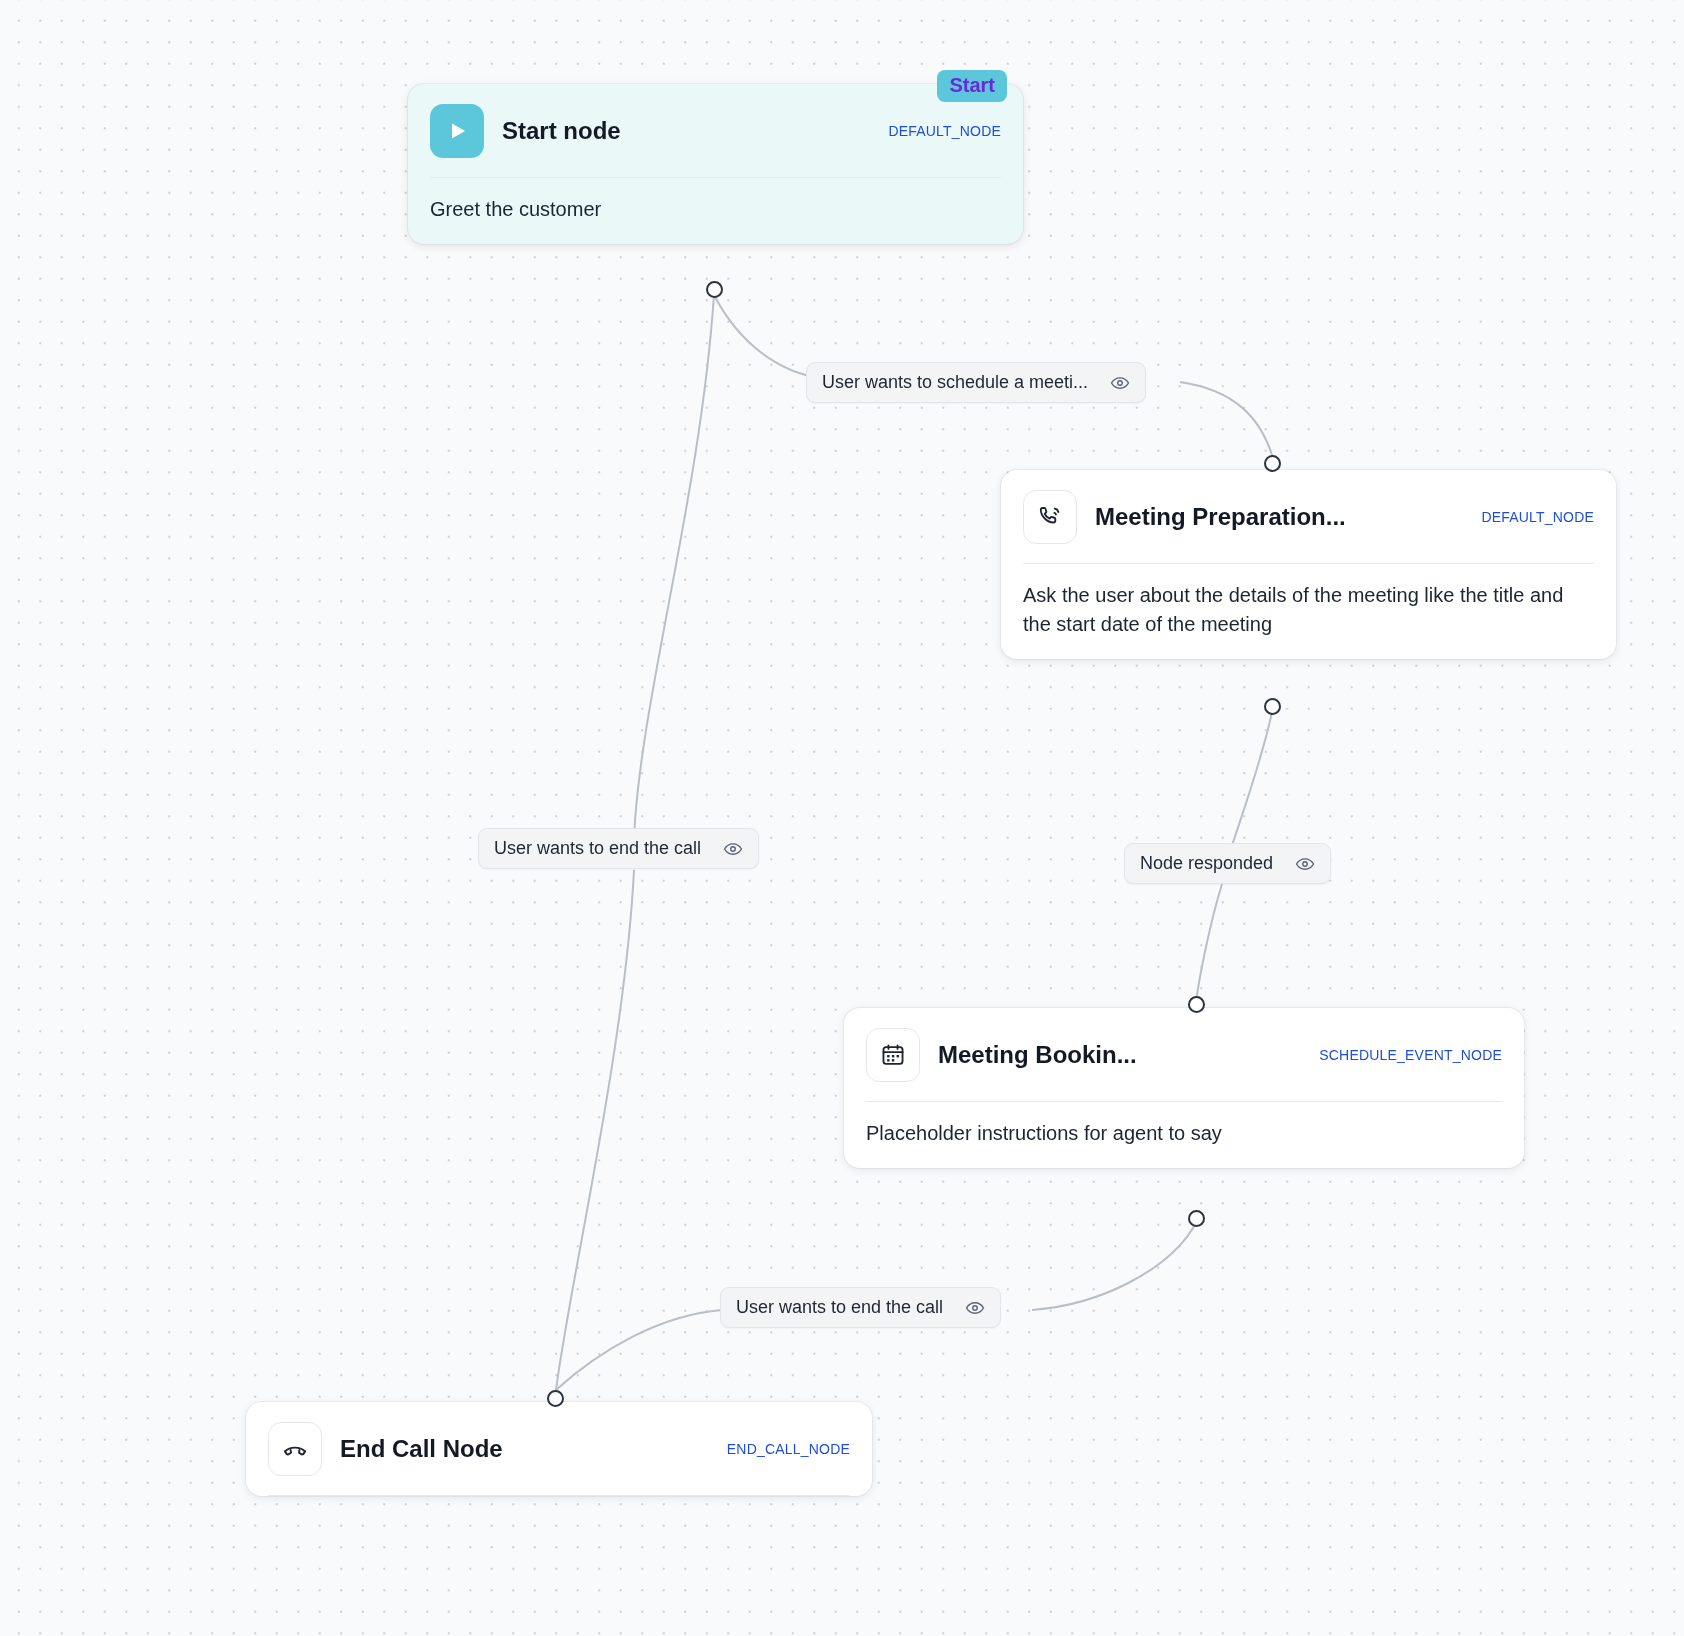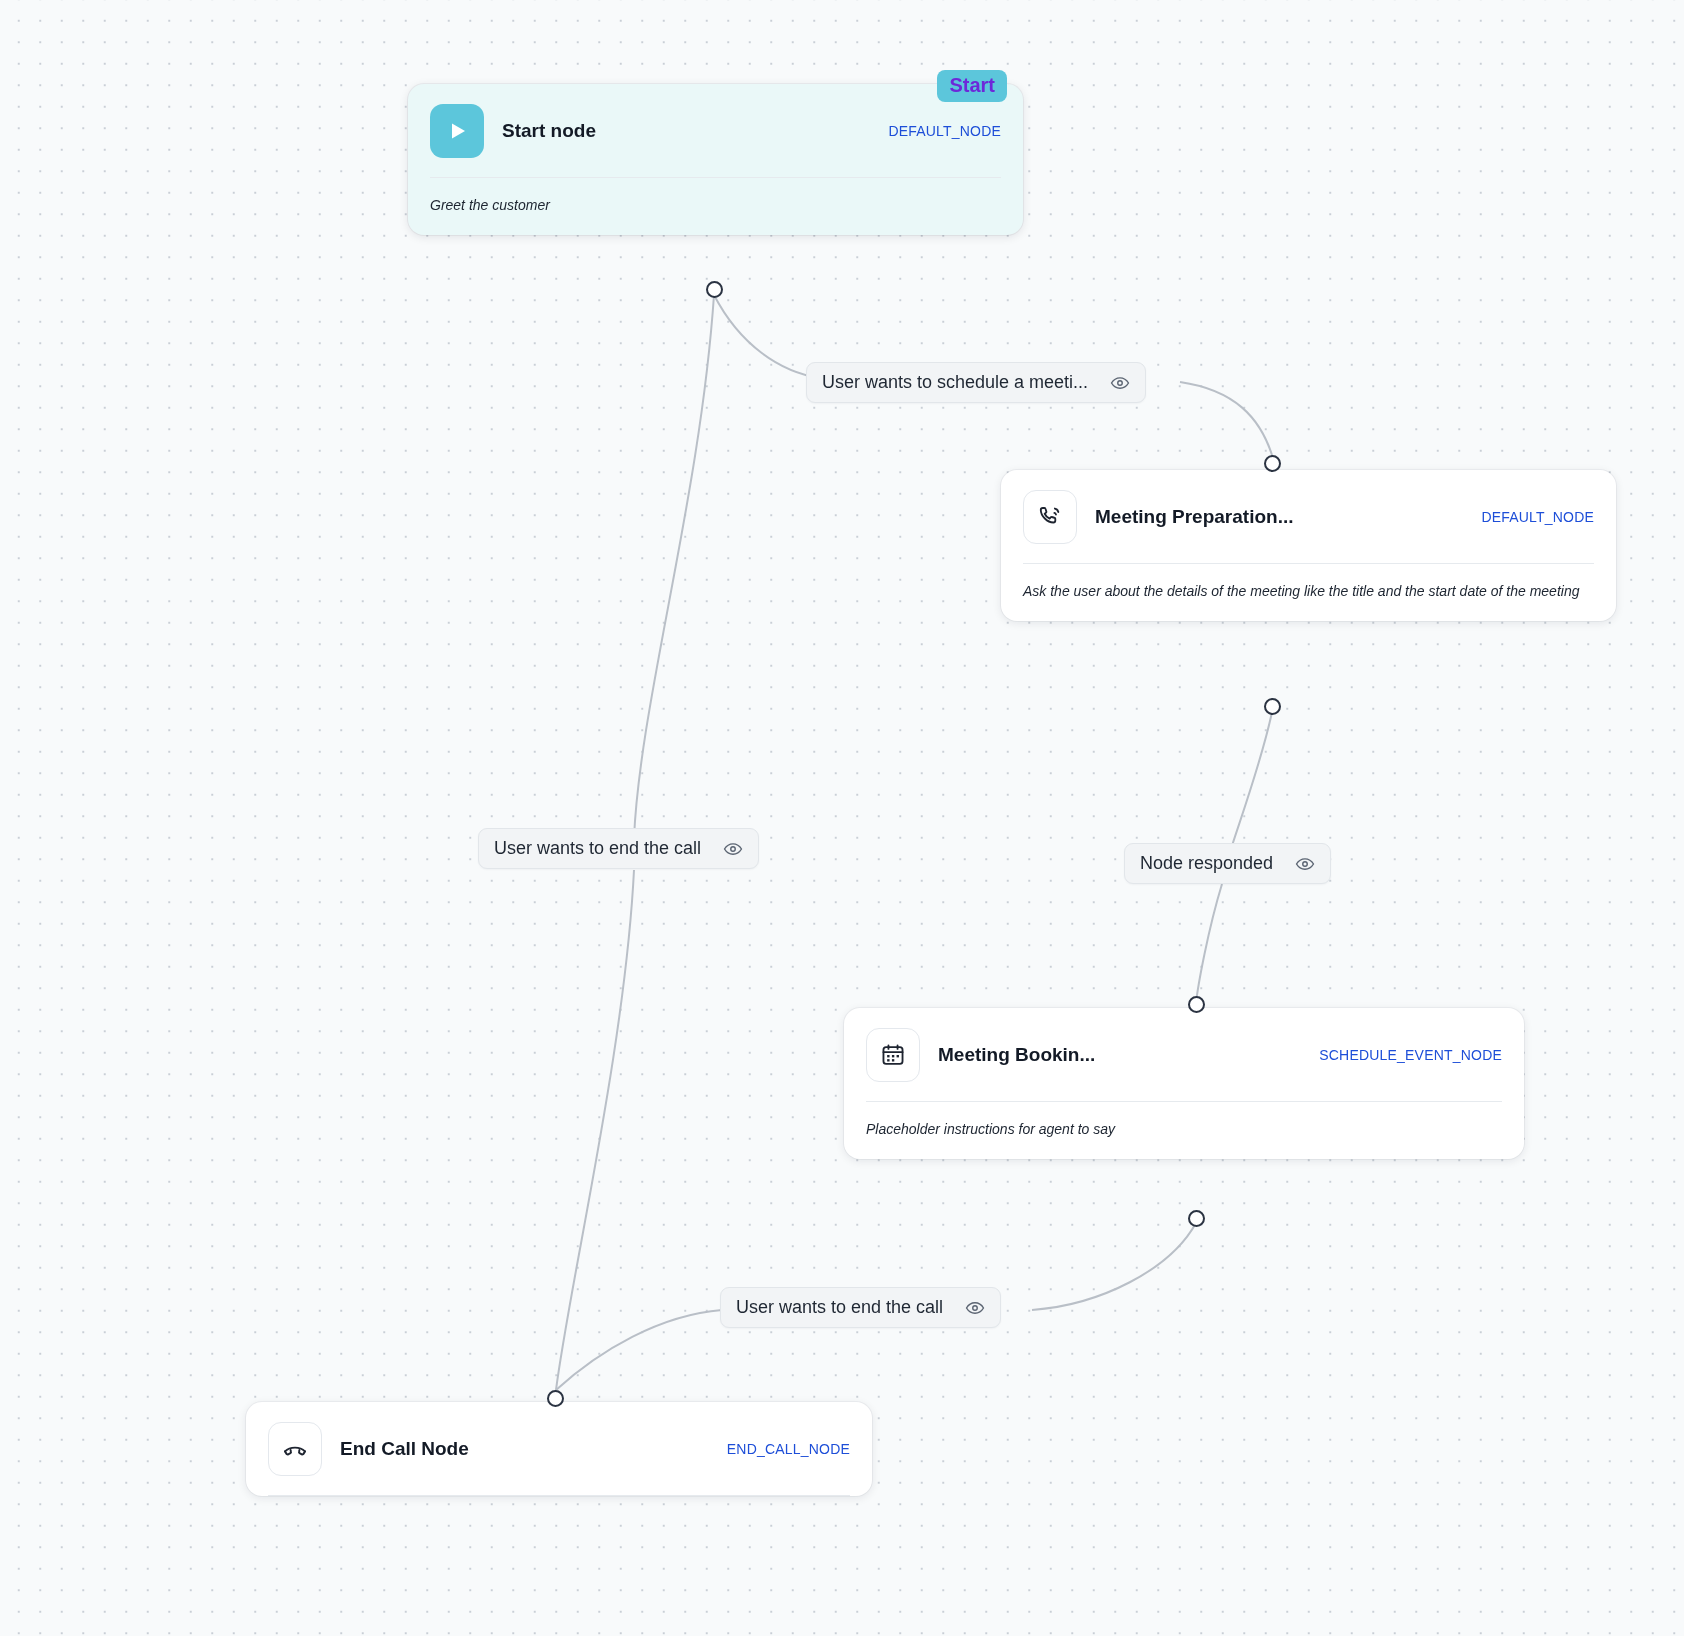--- a/index.html
+++ b/index.html
@@ -68,21 +68,21 @@
     color: #ffffff;
   }
 
   .node-icon.plain {
     background: #ffffff;
     border: 1px solid #e4e8ed;
     color: #1e2430;
   }
 
   .node-title {
-    font-size: 19px;
+    font-size: 24px;
     font-weight: bold;
     color: #131a26;
     margin-left: 18px;
     white-space: nowrap;
     overflow: hidden;
   }
 
   .node-type {
     margin-left: auto;
     font-size: 14px;
@@ -93,24 +93,23 @@
   }
 
   .node-divider {
     height: 1px;
     background: #e6eaee;
     margin: 19px 22px 0 22px;
   }
 
   .node-body {
     padding: 17px 22px 20px 22px;
-    font-size: 14px;
+    font-size: 20px;
     line-height: 1.45;
     color: #1d2531;
-    font-style: italic;
   }
 
   .start-badge {
     position: absolute;
     top: -14px;
     right: 16px;
     background: #5cc6db;
     color: #6d28d9;
     font-size: 20px;
     font-weight: bold;

